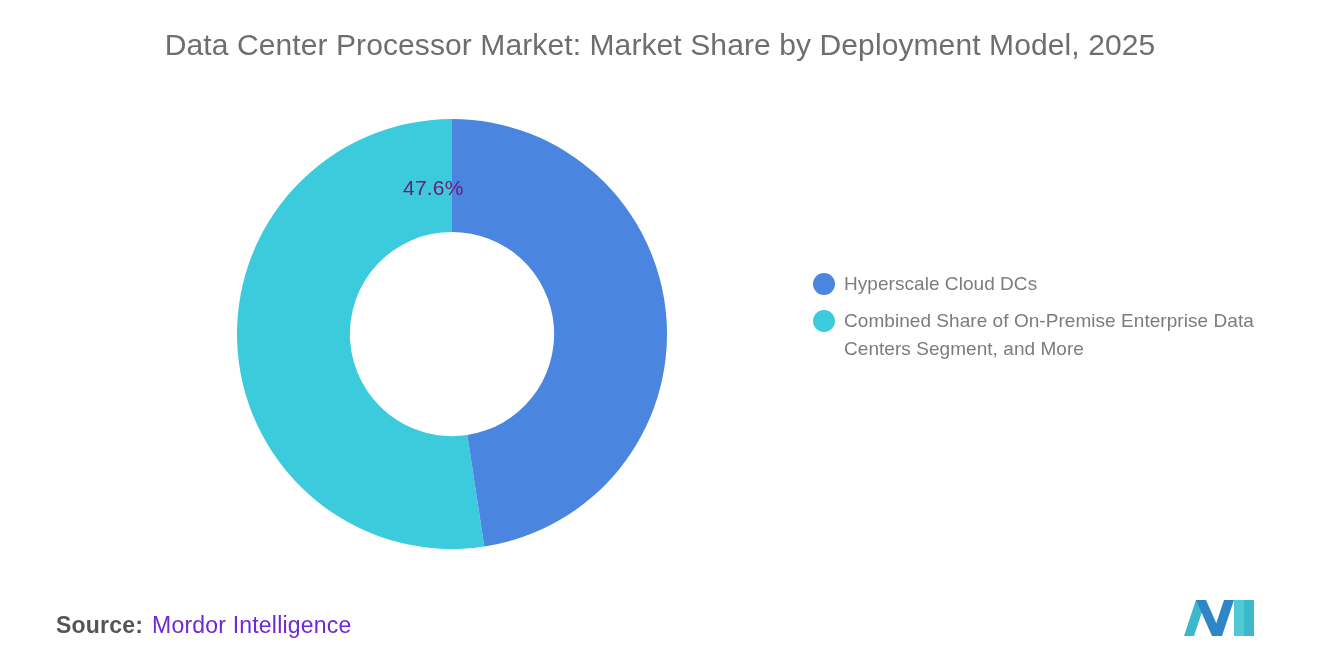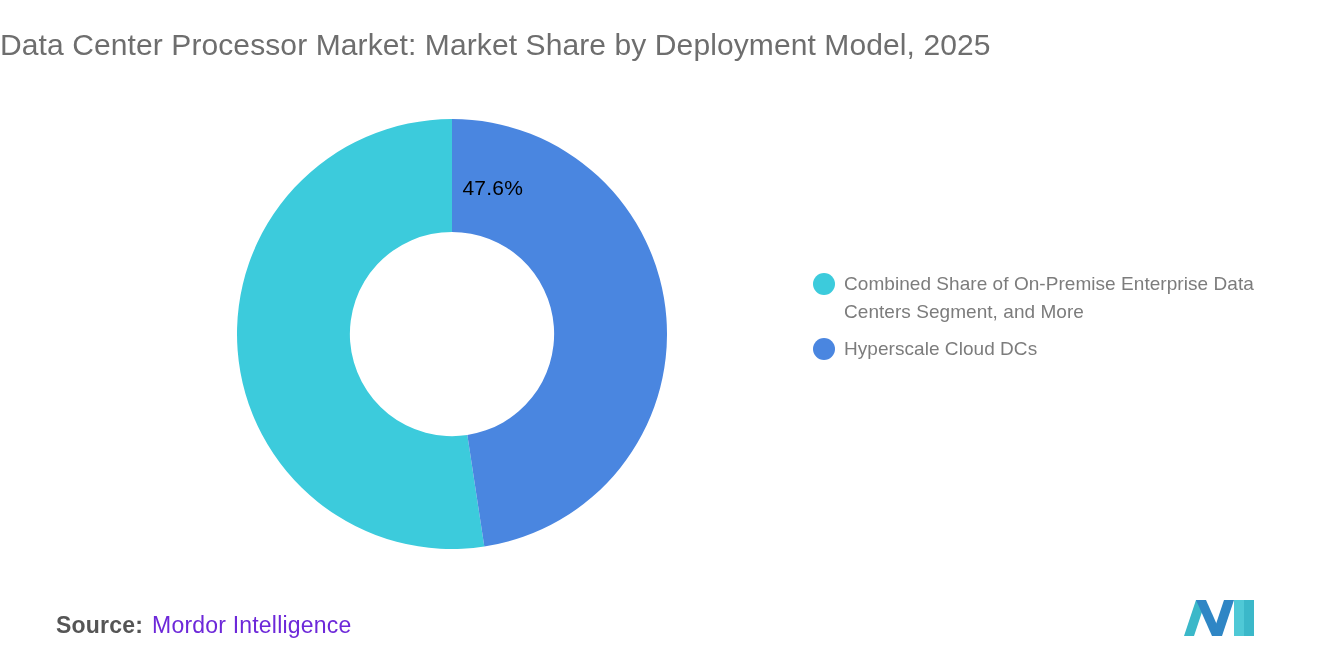--- a/index.html
+++ b/index.html
@@ -15,20 +15,21 @@
     font-family: "Liberation Sans", sans-serif;
     -webkit-font-smoothing: antialiased;
   }
 
   
   .chart-title {
     position: absolute;
     left: 0;
     top: 28px;
     width: 1320px;
+    text-align: center;
     font-size: 30px;
     font-weight: 400;
     color: #6e6e6e;
     letter-spacing: 0.1px;
     white-space: nowrap;
   }
 
   
   .donut-wrap {
     position: absolute;
@@ -40,24 +41,24 @@
   .donut-svg {
     display: block;
     width: 430px;
     height: 430px;
   }
   .slice-label {
     position: absolute;
     left: 403px;
     top: 176px;
     width: 120px;
-    text-align: right;
+    text-align: left;
     font-size: 21px;
     font-weight: 400;
-    color: #000000;
+    color: #701a75;
     letter-spacing: 0.2px;
   }
 
   
   .legend {
     position: absolute;
     left: 813px;
     top: 270px;
     width: 470px;
   }
@@ -123,26 +124,26 @@
 
     <path id="slice-teal" fill="#3ccbdc" d="M 247.29850166096273 427.5601251186515 A 215 215 0 1 1 214.99999999999997 0 L 214.99999999999997 112.875 A 102.125 102.125 0 1 0 230.3417882889573 315.96605943135944 Z"></path>
 
     <path id="slice-blue" fill="#4a86e0" d="M 215 0 A 215 215 0 0 1 247.29850166096273 427.5601251186515 L 230.3417882889573 315.96605943135944 A 102.125 102.125 0 0 0 215 112.875 Z"></path>
   </svg>
 </div>
 <div class="slice-label">47.6%</div>
 
 <div class="legend">
   <div class="legend-row">
+    <span class="legend-swatch" id="sw0" style="background: rgb(74, 134, 224);"></span>
+    <span class="legend-label">Hyperscale Cloud DCs</span>
+  </div>
+  <div class="legend-row">
     <span class="legend-swatch" id="sw1" style="background: rgb(60, 203, 220);"></span>
     <span class="legend-label">Combined Share of On-Premise Enterprise Data Centers Segment, and More</span>
-  </div>
-  <div class="legend-row">
-    <span class="legend-swatch" id="sw0" style="background: rgb(74, 134, 224);"></span>
-    <span class="legend-label">Hyperscale Cloud DCs</span>
   </div>
 </div>
 
 <div class="footer-source">
   <span class="footer-source-key">Source:</span>
   <span class="footer-source-val">Mordor Intelligence</span>
 </div>
 
 <div class="brand-logo">
   <svg viewBox="0 0 74 40" width="74" height="40">

